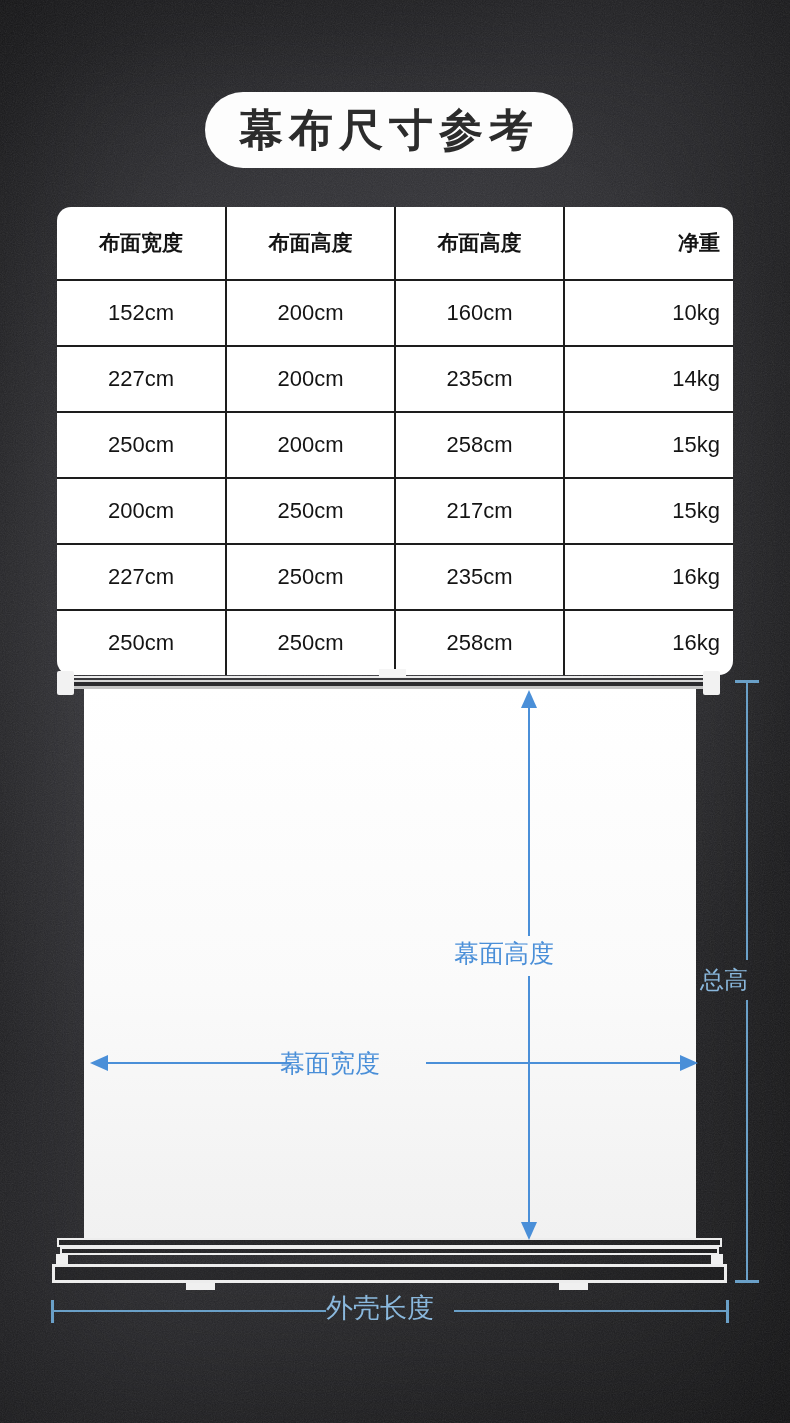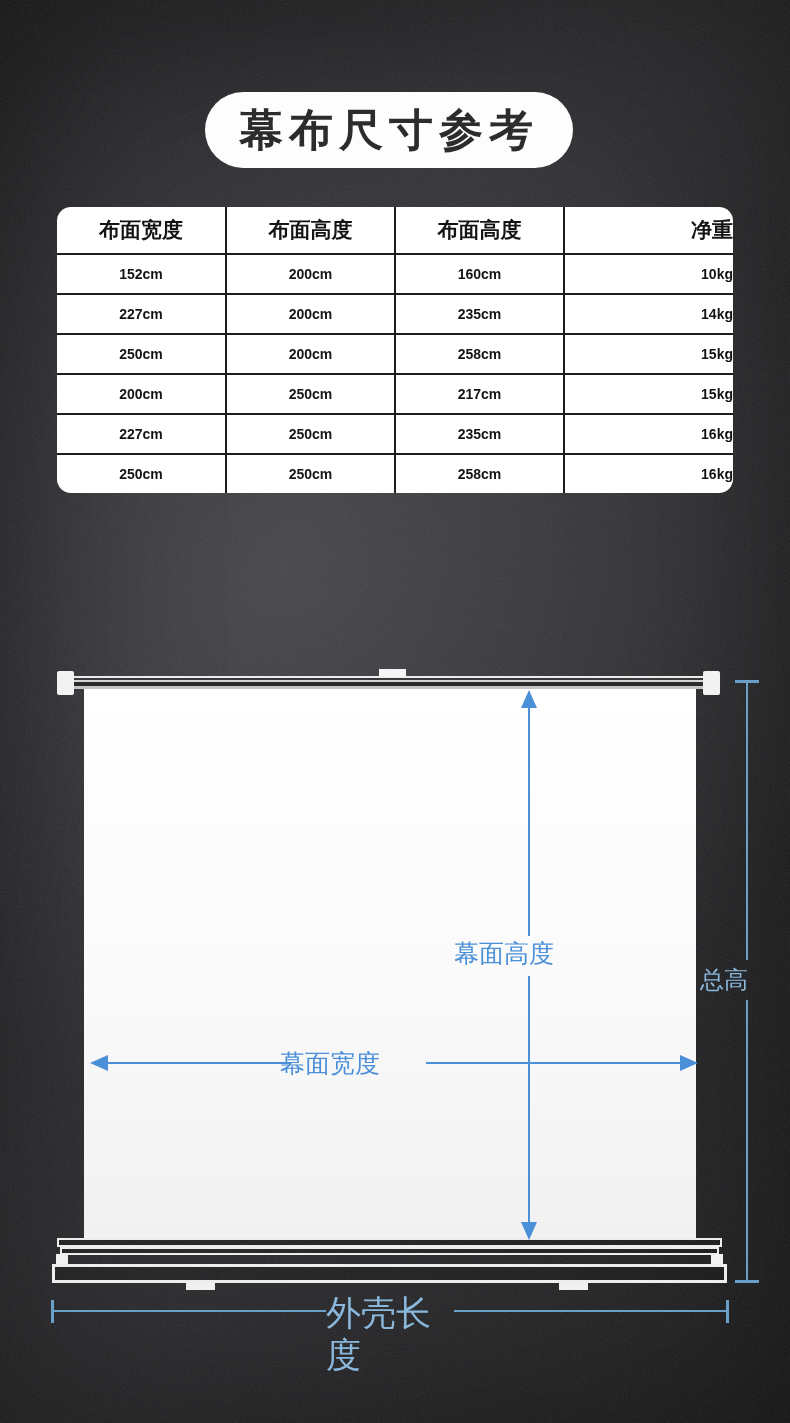--- a/index.html
+++ b/index.html
@@ -24,24 +24,24 @@
 
   
   .table-card{
     left:57px;top:207px;width:676px;background:#ffffff;border-radius:14px;
     overflow:hidden;
   }
   table.spec{width:100%;border-collapse:collapse;table-layout:fixed;}
   table.spec th,table.spec td{
     text-align:center;vertical-align:middle;color:#141414;
     border-right:2px solid #1d1d1d;border-bottom:2px solid #1d1d1d;
-    padding:0;
+    padding:13px;
   }
   table.spec th{height:46px;font-size:21px;font-weight:700;}
-  table.spec td{height:38px;font-size:14px;font-weight:700;}
+  table.spec td{height:38px;font-size:22px;font-weight:400;}
   table.spec th:last-child,table.spec td:last-child{border-right:none;text-align:right;}
   table.spec tbody tr:last-child td{border-bottom:none;}
 
   
   .cap{background:#f2f2f2;border-radius:2px;z-index:4;}
   .rod{
     left:66px;top:676px;width:645px;height:13px;z-index:3;
     background:linear-gradient(to bottom,
       #ececec 0 2px,#39393c 2px 4px,#d7d7d7 4px 6px,
       #2b2b2e 6px 10px,#c4c4c4 10px 13px);
@@ -169,15 +169,15 @@
 <div class="layer bar-outline" style="left:57px;top:1238px;width:665px;height:9px;"></div>
 <div class="layer bar-outline" style="left:60px;top:1247px;width:659px;height:8px;"></div>
 <div class="layer white-bit" style="left:56px;top:1254px;width:12px;height:11px;"></div>
 <div class="layer white-bit" style="left:711px;top:1254px;width:12px;height:11px;"></div>
 <div class="layer bar-outline" style="left:52px;top:1264px;width:675px;height:19px;border-width:3px;"></div>
 <div class="layer white-bit" style="left:186px;top:1283px;width:29px;height:7px;"></div>
 <div class="layer white-bit" style="left:559px;top:1283px;width:29px;height:7px;"></div>
 
 <div class="layer seg blue-d" style="left:51px;top:1300px;width:3px;height:23px;"></div>
 <div class="layer seg blue-d" style="left:54px;top:1310px;width:272px;height:2px;"></div>
-<div class="layer dim-label lbl-d" style="left:326px;top:1292px;width:128px;font-size:35px;">外壳长度</div>
+<div class="layer dim-label lbl-d" style="left:326px;top:1292px;width:128px;font-size:27px;">外壳长度</div>
 <div class="layer seg blue-d" style="left:454px;top:1310px;width:273px;height:2px;"></div>
 <div class="layer seg blue-d" style="left:726px;top:1300px;width:3px;height:23px;"></div>
 
 </body></html>

